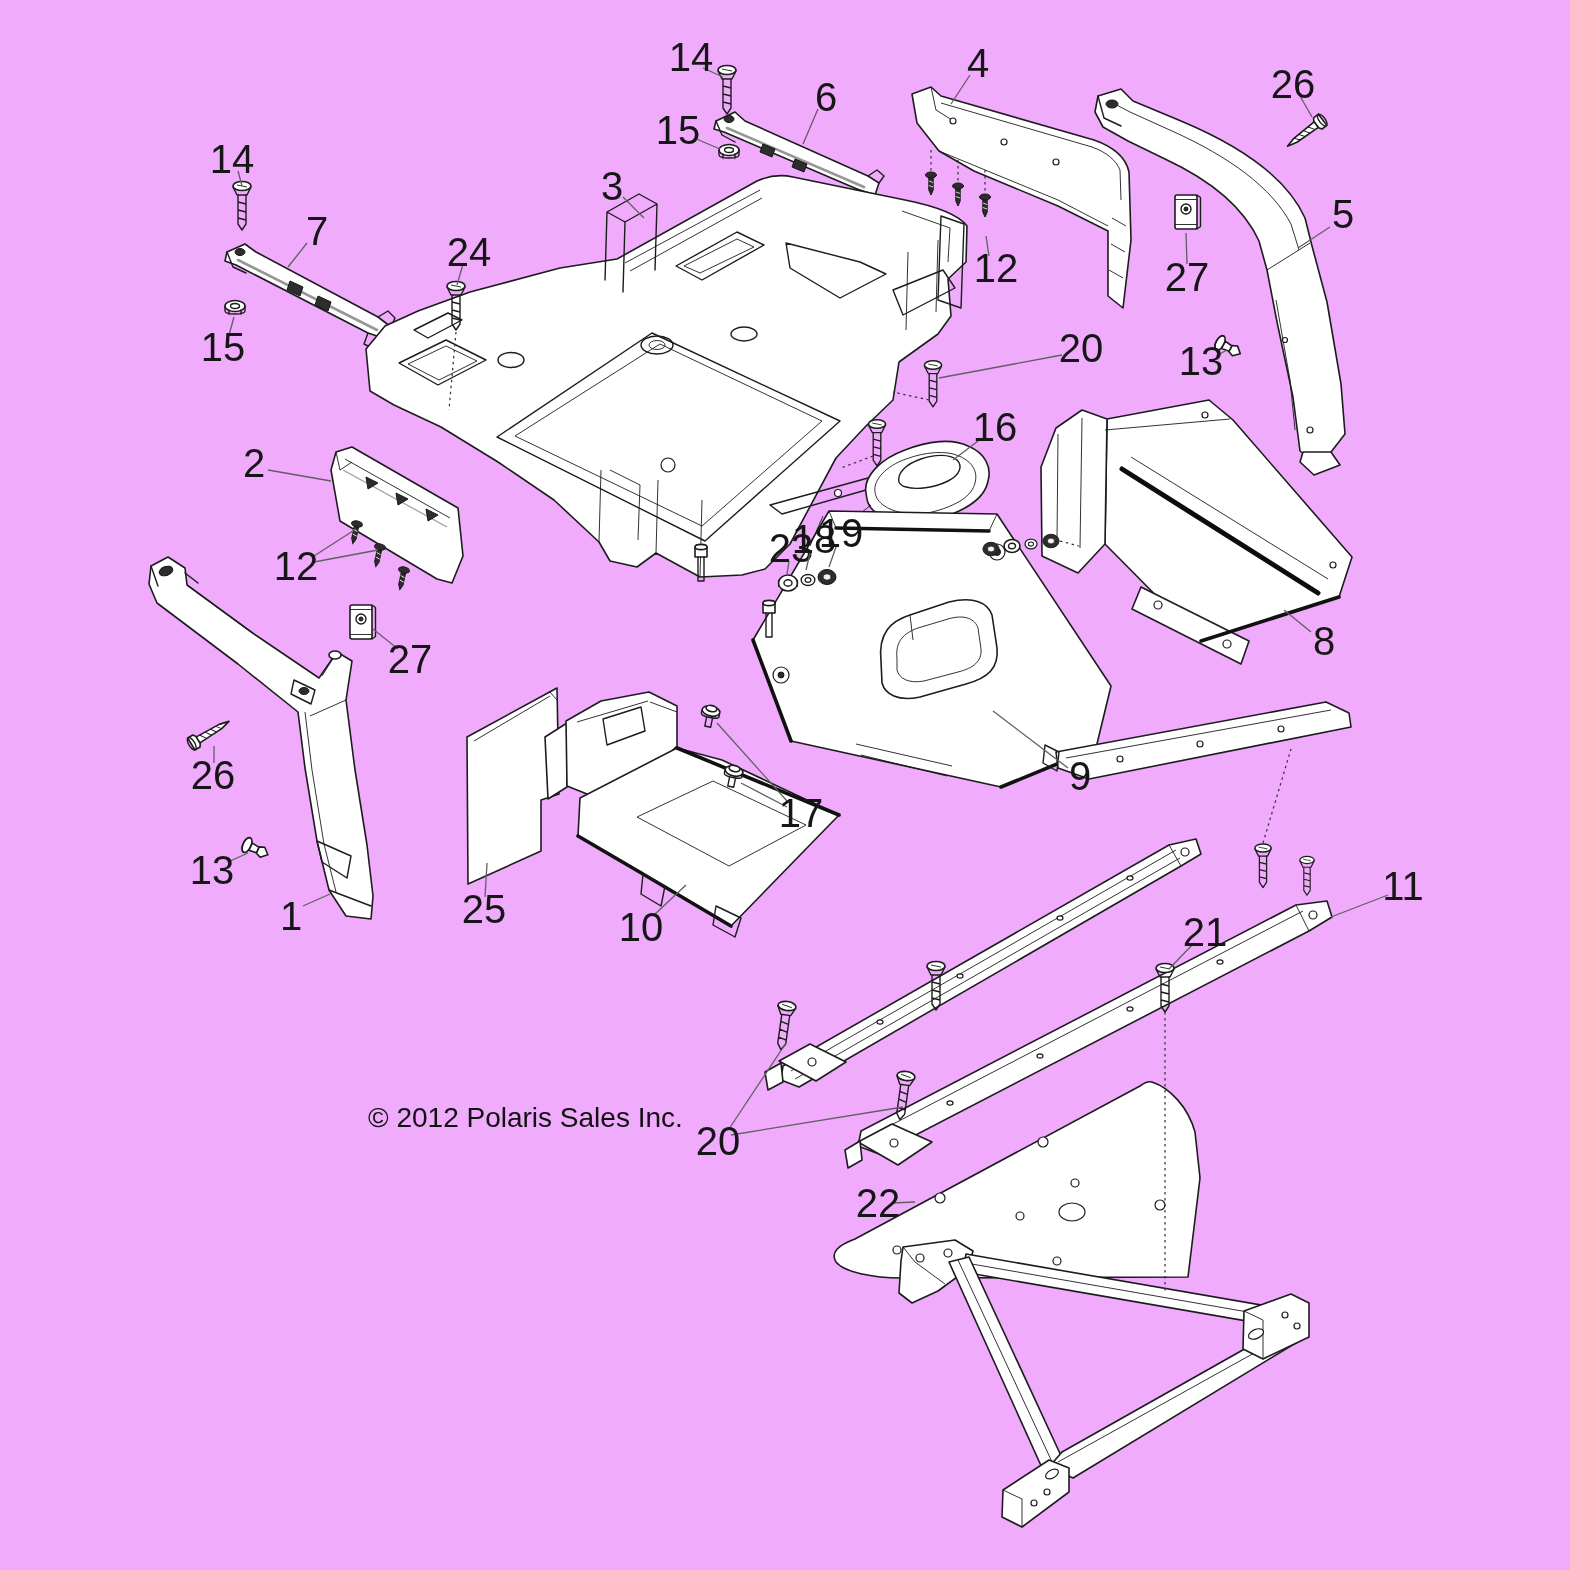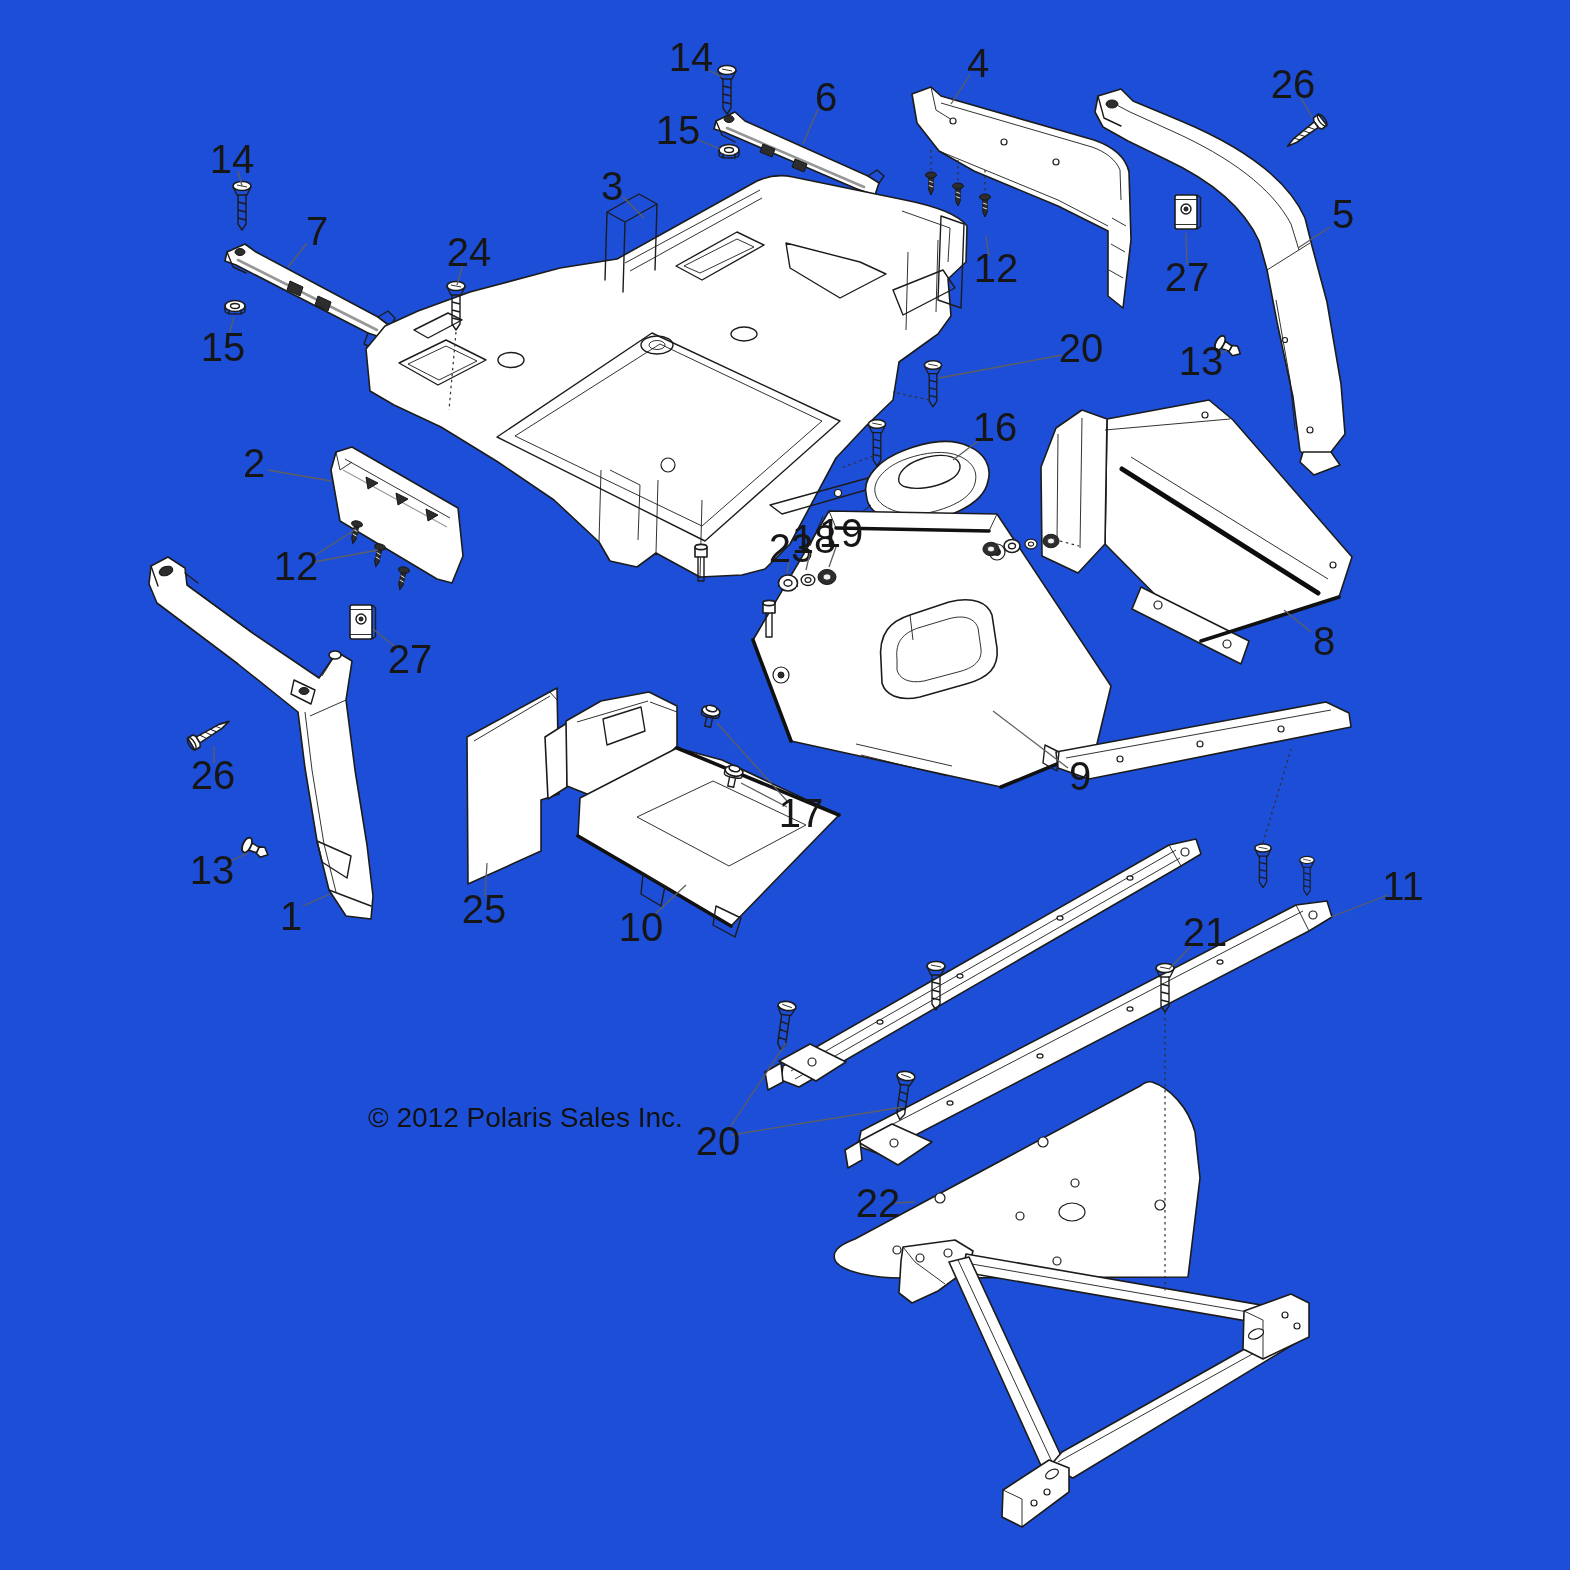--- a/index.html
+++ b/index.html
@@ -1,16 +1,16 @@
 <!DOCTYPE html>
 <html><head>
 <meta charset="utf-8">
 <style>
   html,body{margin:0;padding:0;background:#ffffff;}
-  .stage{position:relative;width:1570px;height:1570px;background:#1d4ed8;overflow:hidden;
+  .stage{position:relative;width:1570px;height:1570px;background:#f0abfc;overflow:hidden;
          font-family:"Liberation Sans",sans-serif;}
   svg{position:absolute;left:0;top:0;}
   .ol{fill:#ffffff;stroke:#1c1c1c;stroke-width:1.6;stroke-linejoin:round;stroke-linecap:round;}
   .ln{fill:none;stroke:#1c1c1c;stroke-width:1.4;stroke-linejoin:round;stroke-linecap:round;}
   .thin{fill:none;stroke:#1c1c1c;stroke-width:0.9;stroke-linejoin:round;}
   .bold{fill:none;stroke:#111111;stroke-width:3.6;stroke-linejoin:round;stroke-linecap:round;}
   .bold5{fill:none;stroke:#0d0d0d;stroke-width:5;stroke-linecap:round;}
   .gray{fill:none;stroke:#979797;stroke-width:2.6;stroke-linecap:round;}
   .graythin{fill:none;stroke:#9d9d9d;stroke-width:1.2;}
   .dark{fill:#2d2d2d;stroke:#161616;stroke-width:1;}

